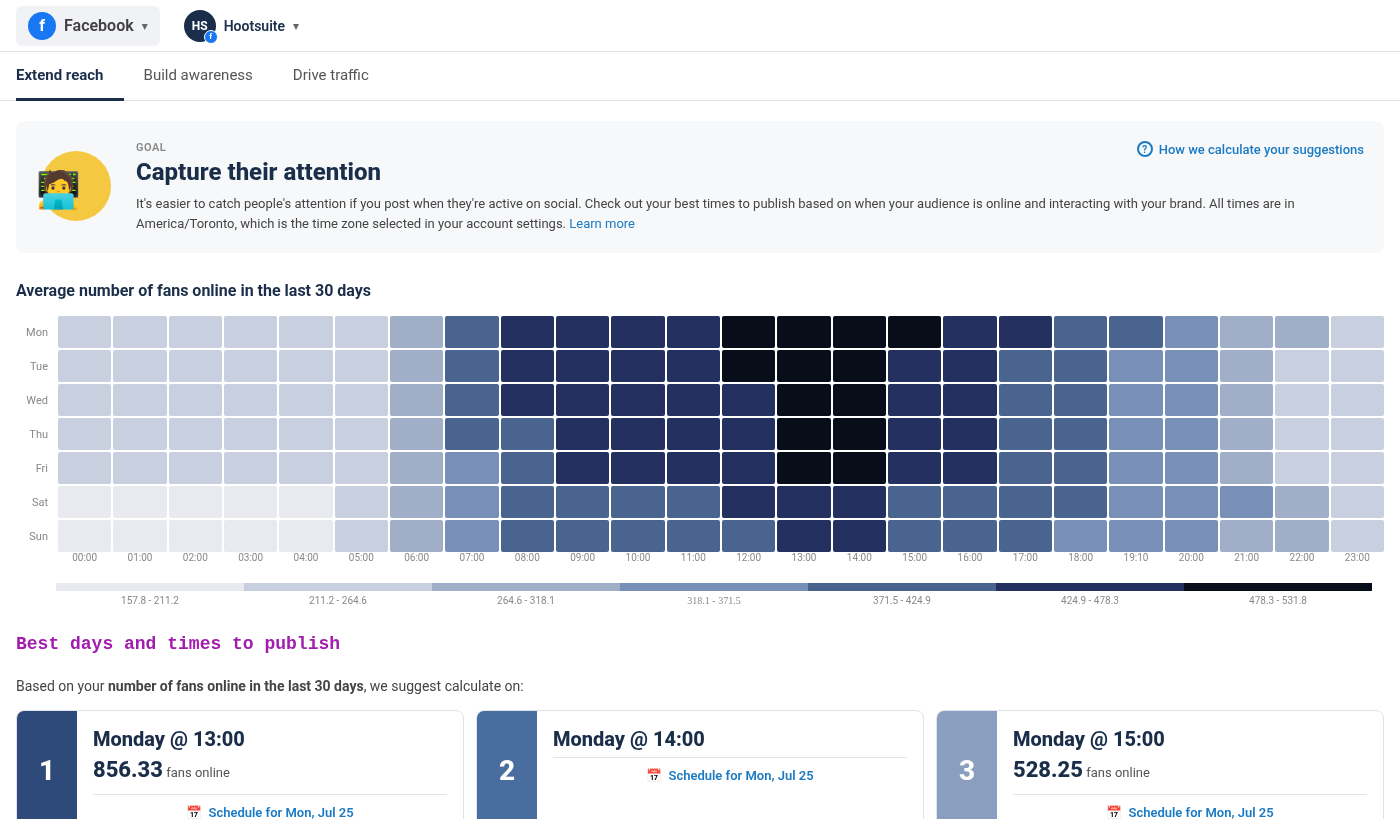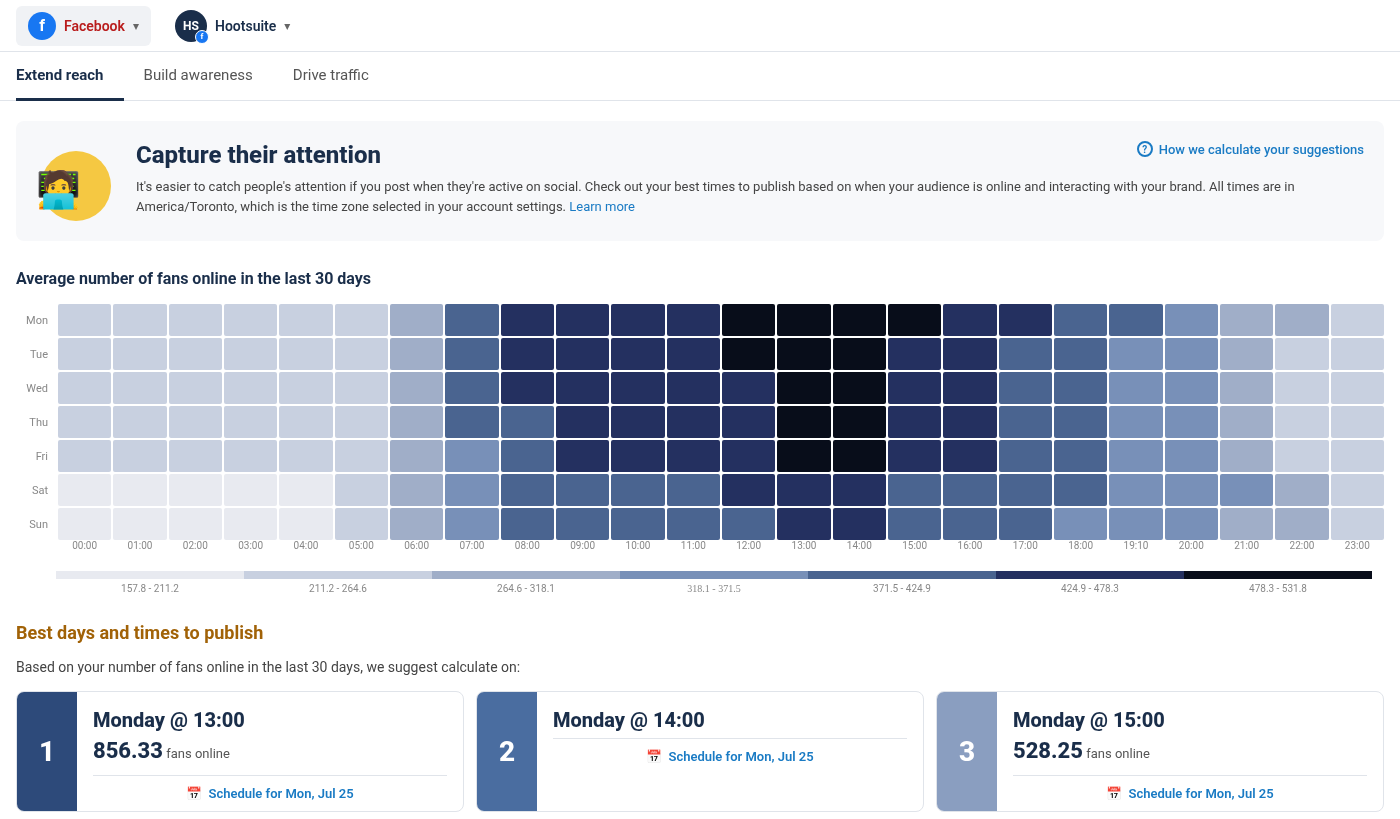--- a/index.html
+++ b/index.html
@@ -23,21 +23,21 @@
       padding: 6px 12px;
       cursor: pointer;
     }
     .fb-logo {
       width: 28px; height: 28px;
       background: #1877f2;
       border-radius: 50%;
       display: flex; align-items: center; justify-content: center;
       color: white; font-weight: bold; font-size: 16px;
     }
-    .fb-label { font-weight: 600; font-size: 14px; color: #b91c1c; }
+    .fb-label { font-weight: 600; font-size: 16px; color: #404040; }
     .chevron-icon { color: #666; font-size: 12px; }
 
     .hootsuite-selector {
       display: flex;
       align-items: center;
       gap: 8px;
       cursor: pointer;
     }
     .hs-avatar {
       width: 32px; height: 32px;
@@ -185,23 +185,23 @@
       height: 8px;
       margin-bottom: 4px;
     }
     .legend-label {
       font-size: 10px;
       color: #888;
       white-space: nowrap;
     }
 
     
-    .best-times-title { font-size: 18px; font-weight: 700; color: #a16207; margin-bottom: 16px; }
+    .best-times-title { font-size: 18px; font-weight: 700; color: #a21caf; margin-bottom: 24px; font-family: Liberation Mono, monospace; }
     .best-times-desc { font-size: 14px; color: #444; margin-bottom: 16px; }
-    .best-times-desc strong { font-weight: 400; }
+    .best-times-desc strong { font-weight: 700; }
 
     .suggestions-grid {
       display: grid;
       grid-template-columns: repeat(3, 1fr);
       gap: 12px;
     }
     .suggestion-card {
       display: flex;
       border: 1px solid #e0e4ea;
       border-radius: 8px;
@@ -269,20 +269,21 @@
 </div>
 
 <div class="content">
 
   <div class="goal-banner">
     <div class="goal-illustration">
       <div class="illus-circle"></div>
       <div class="illus-figure">🧑‍💻</div>
     </div>
     <div class="goal-text">
+      <div class="goal-label">GOAL</div>
       <div class="goal-title">Capture their attention</div>
       <div class="goal-desc">
         <span>It's easier to catch people's attention if you post when they're active on social. Check out your best times to publish based on when your audience is online and interacting with your brand. All times are in America/Toronto, which is the time zone selected in your account settings.</span>
         <a href="#">Learn more</a>
       </div>
     </div>
     <a class="goal-link" href="#">
       <div class="info-icon">?</div>
       <span>How we calculate your suggestions</span>
     </a>

